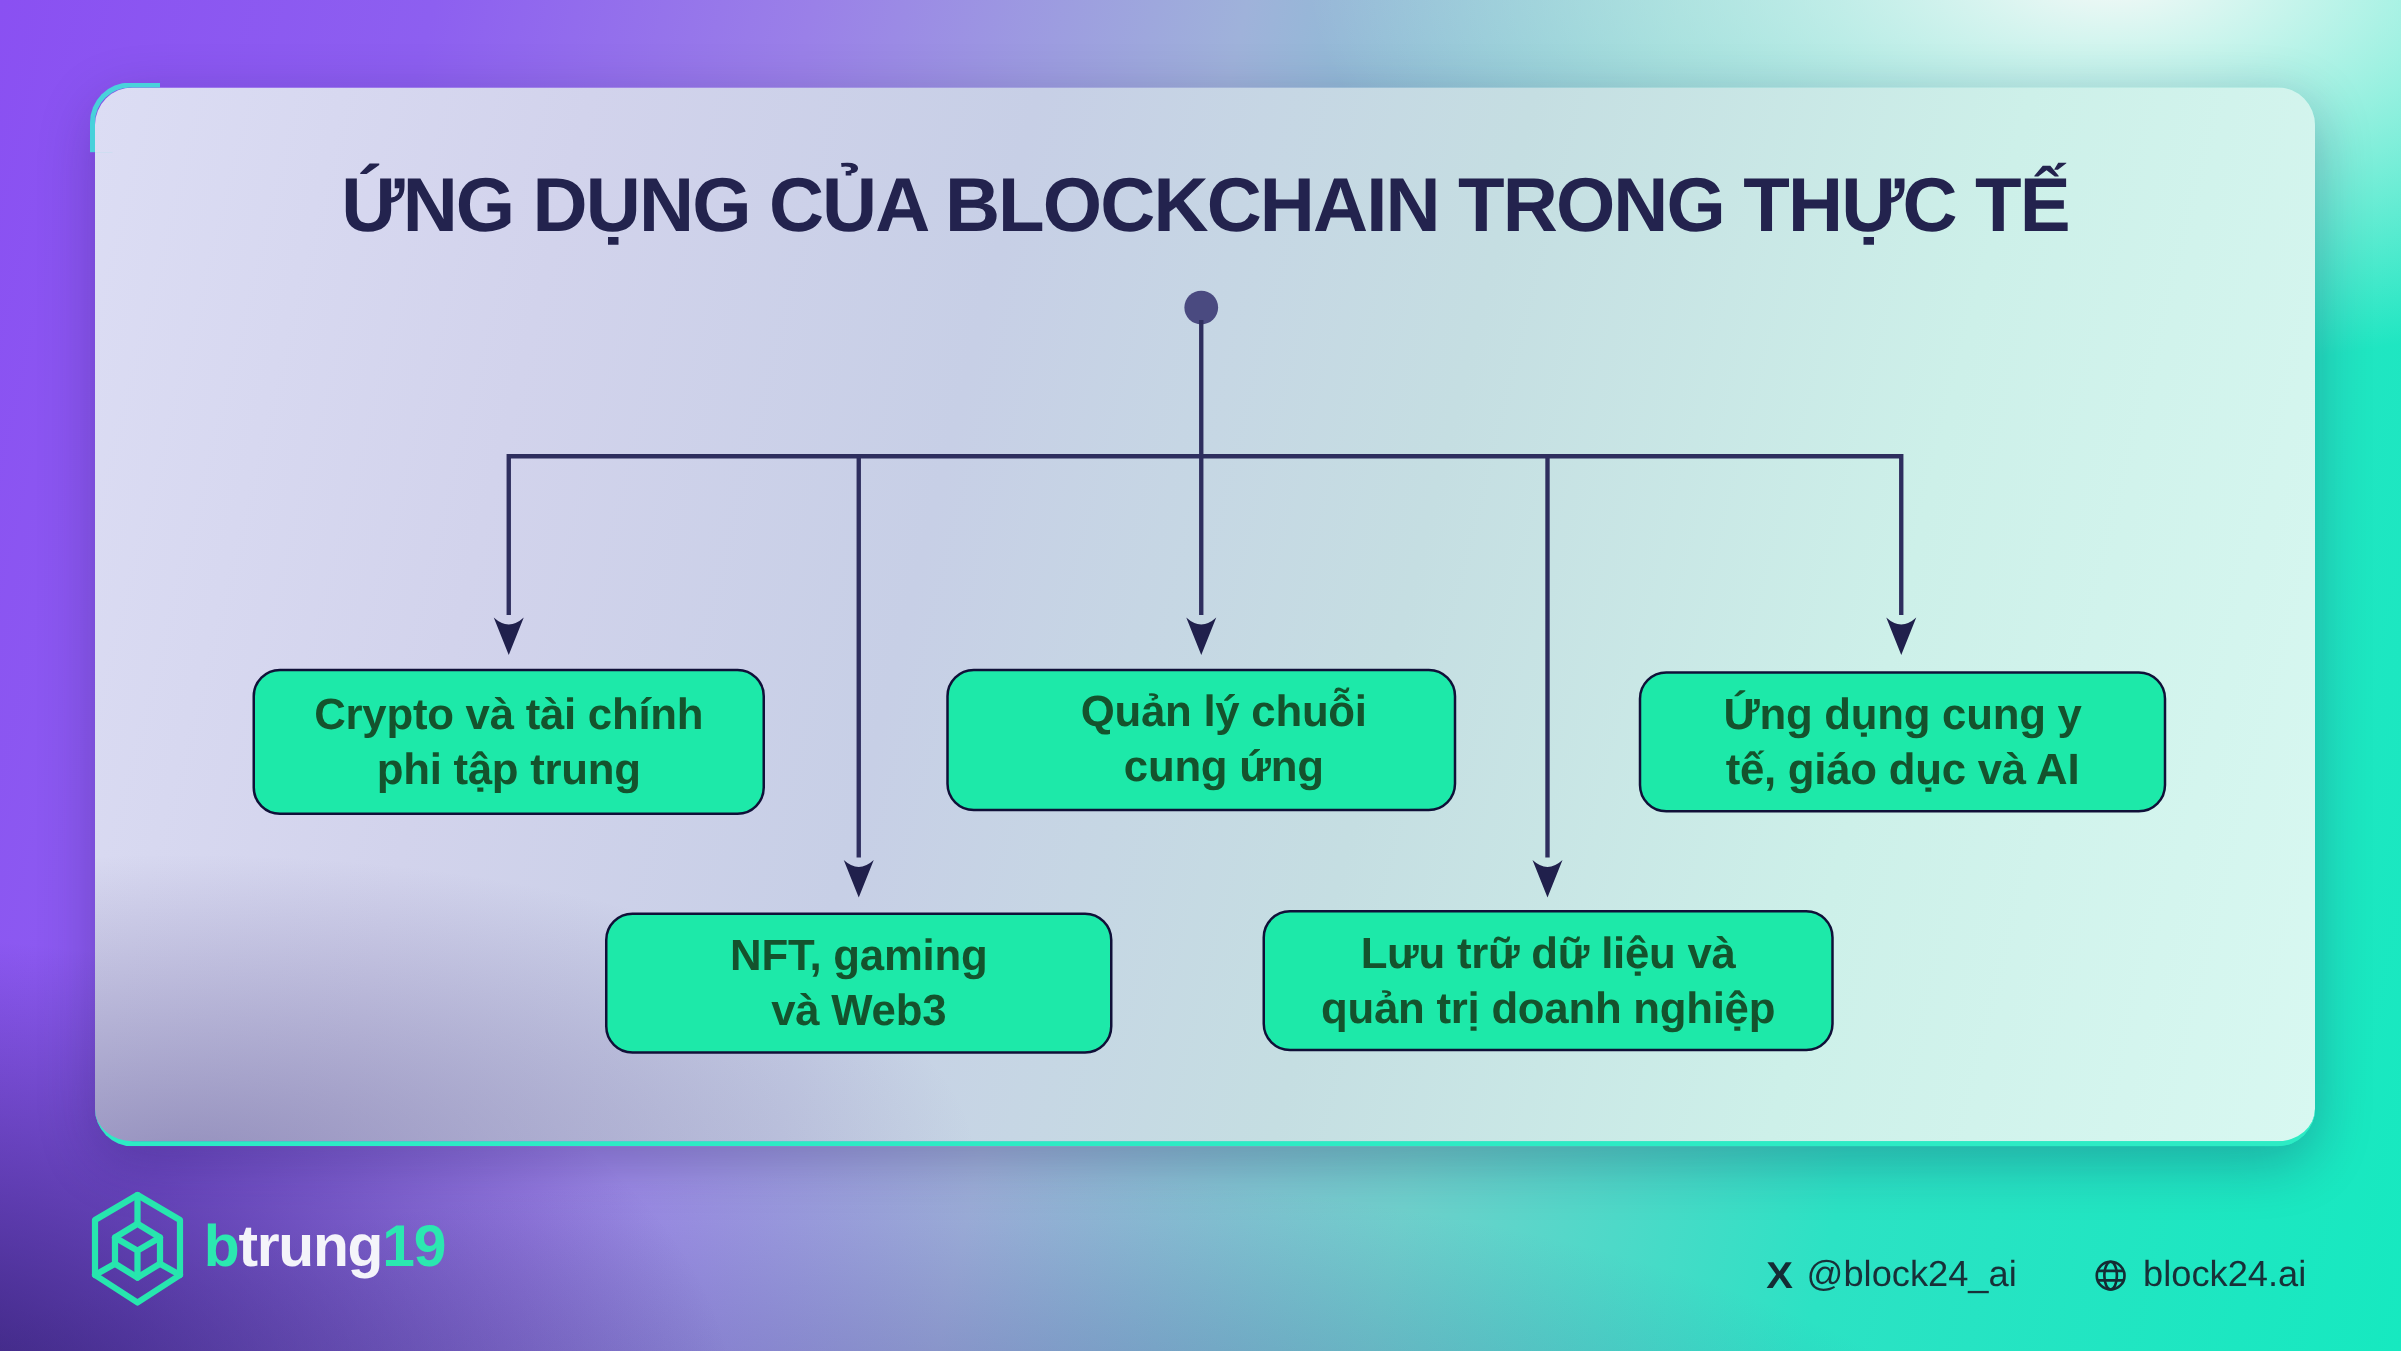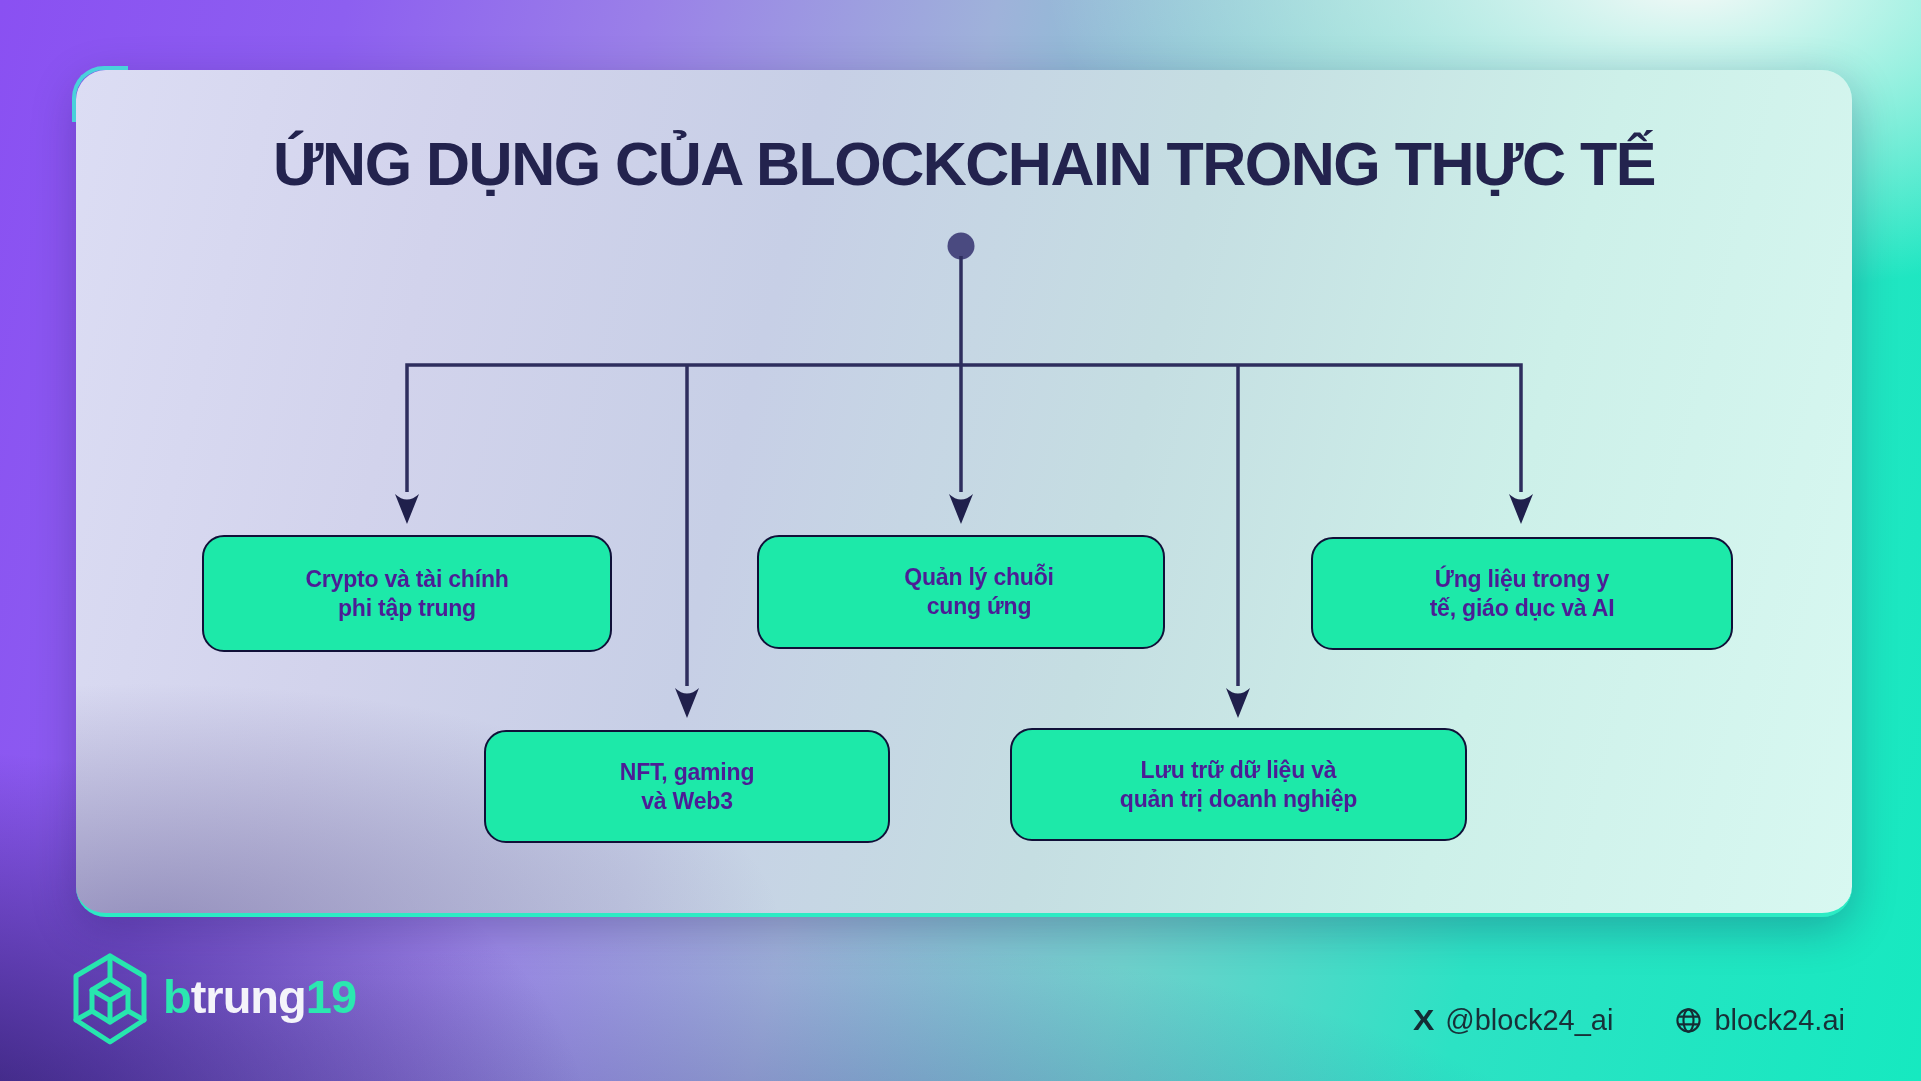--- a/index.html
+++ b/index.html
@@ -42,21 +42,21 @@
     position:absolute;
     background:#1de9a9;
     border:2px solid #101038;
     border-radius:22px;
     display:flex;align-items:center;justify-content:center;
     text-align:center;
     box-sizing:border-box;
   }
   .node-label{
     white-space:pre-line;
-    font-size:23px;font-weight:700;color:#4c1d95;
+    font-size:35px;font-weight:700;color:#14532d;
     line-height:1.25;letter-spacing:-0.2px;
   }
   .n1{left:202px;top:535px;width:410px;height:117px;}
   .n2{left:757px;top:535px;width:408px;height:114px;padding-left:36px;}
   .n3{left:1311px;top:537px;width:422px;height:113px;}
   .n4{left:484px;top:730px;width:406px;height:113px;}
   .n5{left:1010px;top:728px;width:457px;height:113px;}
   .footer-logo{position:absolute;left:73px;top:952px;}
   .wordmark{
     position:absolute;left:163px;top:969px;
@@ -101,21 +101,21 @@
 
   <div class="node n1">
     <span class="node-label">Crypto và tài chính
 phi tập trung</span>
   </div>
   <div class="node n2">
     <span class="node-label">Quản lý chuỗi
 cung ứng</span>
   </div>
   <div class="node n3">
-    <span class="node-label">Ứng liệu trong y
+    <span class="node-label">Ứng dụng cung y
 tế, giáo dục và AI</span>
   </div>
   <div class="node n4">
     <span class="node-label">NFT, gaming
 và Web3</span>
   </div>
   <div class="node n5">
     <span class="node-label">Lưu trữ dữ liệu và
 quản trị doanh nghiệp</span>
   </div>

